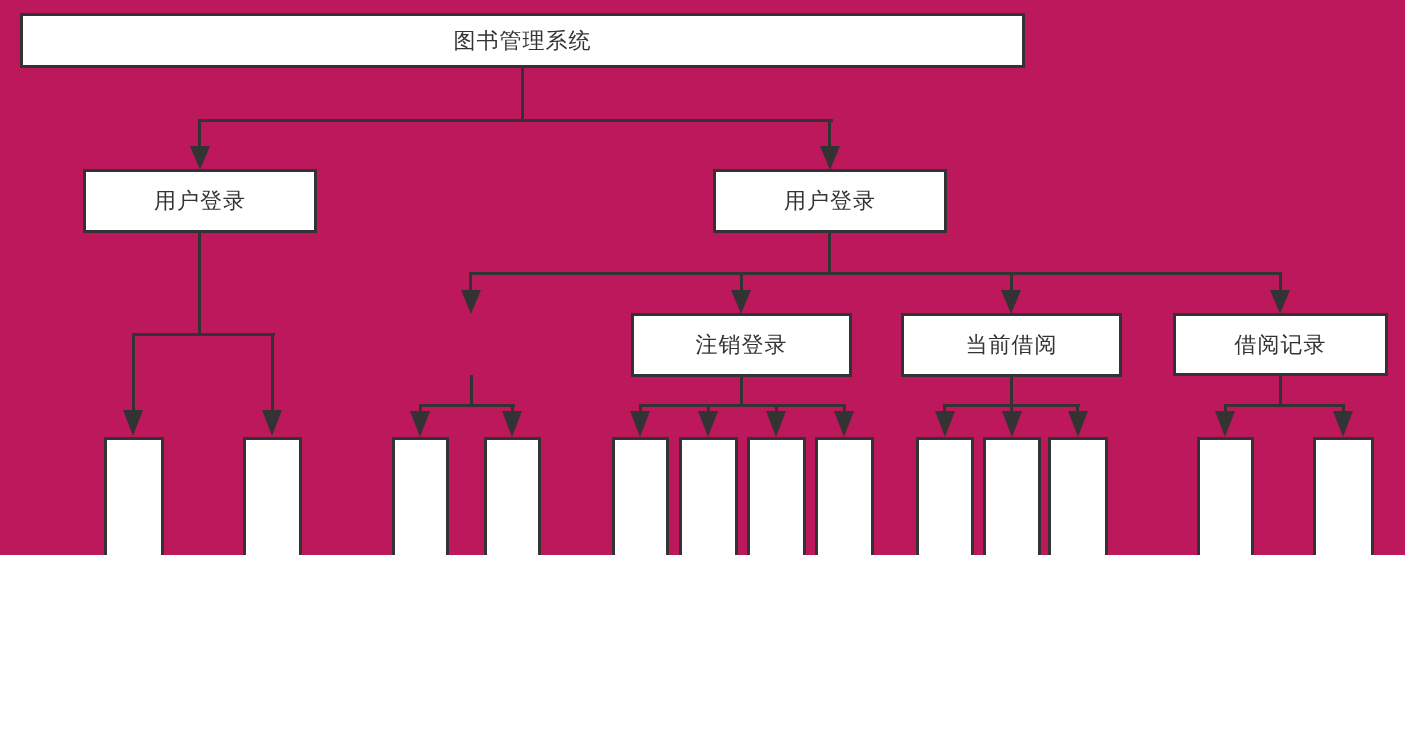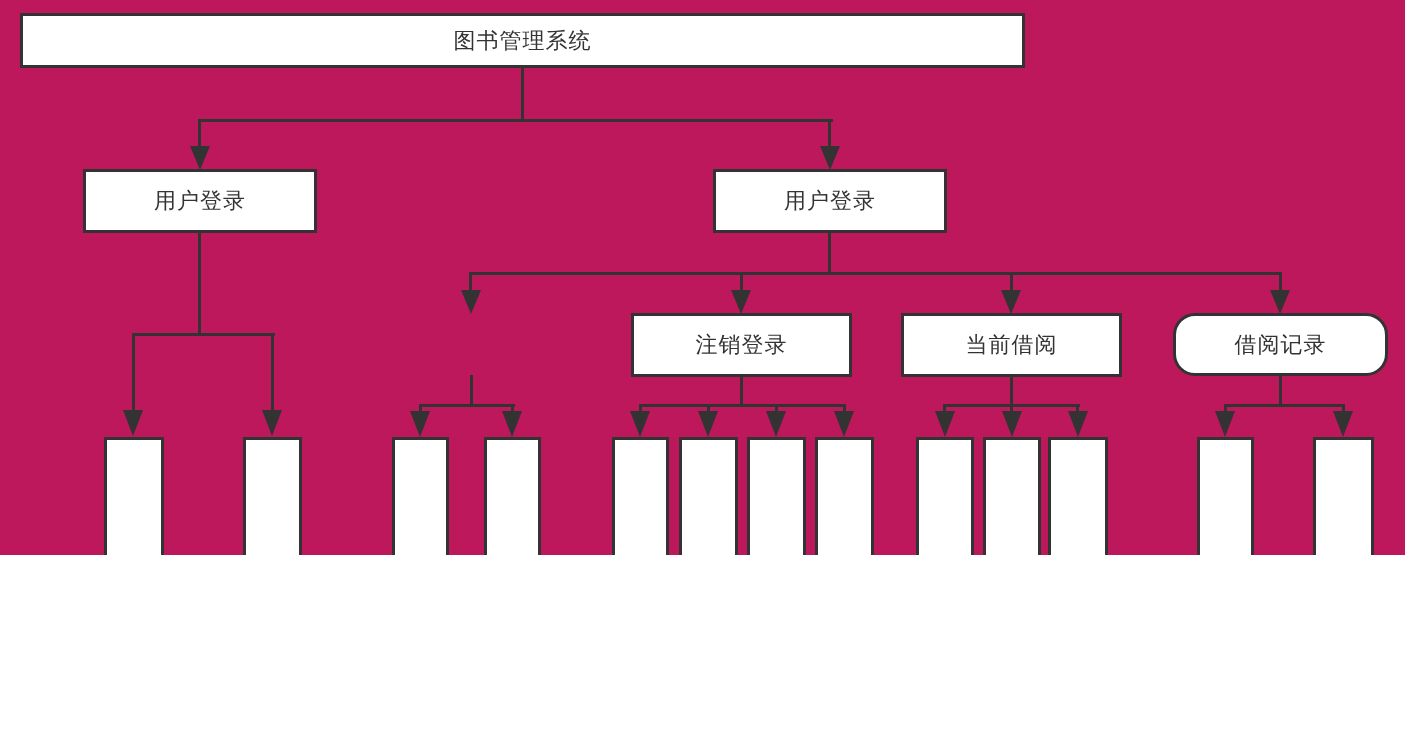--- a/index.html
+++ b/index.html
@@ -59,21 +59,21 @@
   <div class="arr" style="left:1001px;top:290px;"></div>
   <div class="vline" style="left:1279px;top:272px;height:20px;"></div>
   <div class="arr" style="left:1270px;top:290px;"></div>
 
   <div class="box h-node" style="left:631px;top:313px;width:221px;height:64px;">
     <span>注销登录</span>
   </div>
   <div class="box h-node" style="left:901px;top:313px;width:221px;height:64px;justify-content:center;">
     <span>当前借阅</span>
   </div>
-  <div class="box h-node" style="left:1173px;top:313px;width:215px;height:63px;border-radius:22px;">
+  <div class="box h-node" style="left:1173px;top:313px;width:215px;height:63px;">
     <span>借阅记录</span>
   </div>
 
   <div class="vline" style="left:470px;top:375px;height:31px;"></div>
   <div class="vline" style="left:740px;top:375px;height:31px;"></div>
   <div class="vline" style="left:1010px;top:375px;height:31px;"></div>
   <div class="vline" style="left:1279px;top:374px;height:32px;"></div>
 
   <div class="hline" style="left:419px;top:404px;width:96px;"></div>
   <div class="hline" style="left:639px;top:404px;width:207px;"></div>

